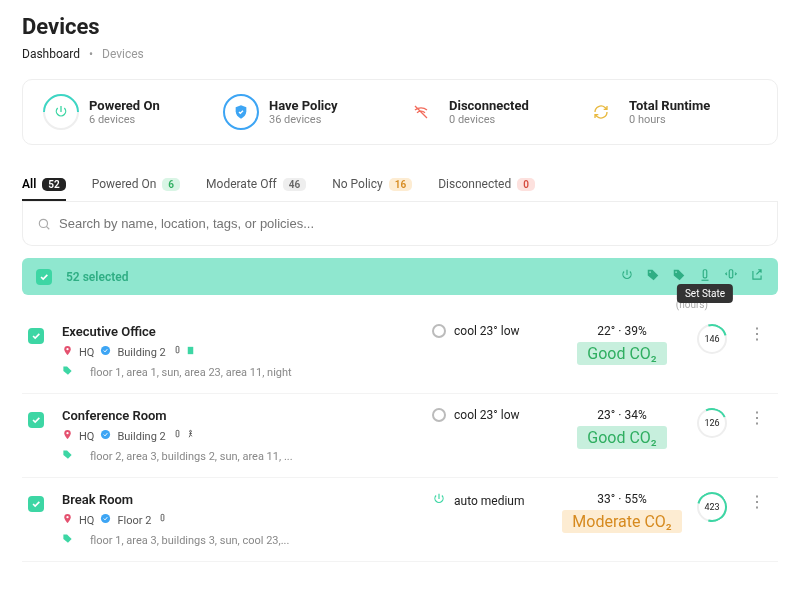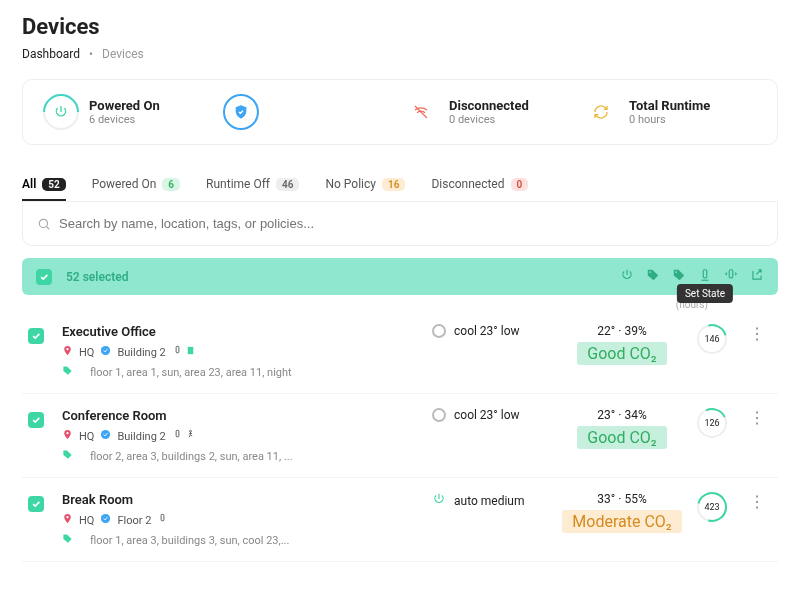--- a/index.html
+++ b/index.html
@@ -87,20 +87,24 @@
       <div class="stat-sub">6 devices</div>
     </div>
   </div>
   <div class="stat">
     <div class="stat-icon blue">
       <svg viewBox="0 0 24 24" fill="#3da5f4">
           <path d="M12 2l8 3v6c0 5-3.5 9-8 11-4.5-2-8-6-8-11V5l8-3z"></path>
           <path d="M9 12l2 2 4-4" stroke="#fff" stroke-width="2" fill="none"></path>
         </svg>
     </div>
+    <div>
+      <div class="stat-label">Have Policy</div>
+      <div class="stat-sub">36 devices</div>
+    </div>
   </div>
   <div class="stat">
     <div class="stat-icon" style="border:none">
       <svg viewBox="0 0 24 24" width="22" height="22" fill="none" stroke="#f26b5b" stroke-width="2">
           <path d="M3 9a14 14 0 0 1 18 0M6 13a9 9 0 0 1 12 0M3 3l18 18"></path>
         </svg>
     </div>
     <div>
       <div class="stat-label">Disconnected</div>
       <div class="stat-sub">0 devices</div>
@@ -122,21 +126,21 @@
 <div class="tabs">
   <div class="tab active">
     <span>All</span>
     <span class="badge dark">52</span>
   </div>
   <div class="tab">
     <span>Powered On</span>
     <span class="badge green">6</span>
   </div>
   <div class="tab">
-    <span>Runtime Off</span>
+    <span>Moderate Off</span>
     <span class="badge gray">46</span>
   </div>
   <div class="tab">
     <span>No Policy</span>
     <span class="badge orange">16</span>
   </div>
   <div class="tab">
     <span>Disconnected</span>
     <span class="badge red">0</span>
   </div>

